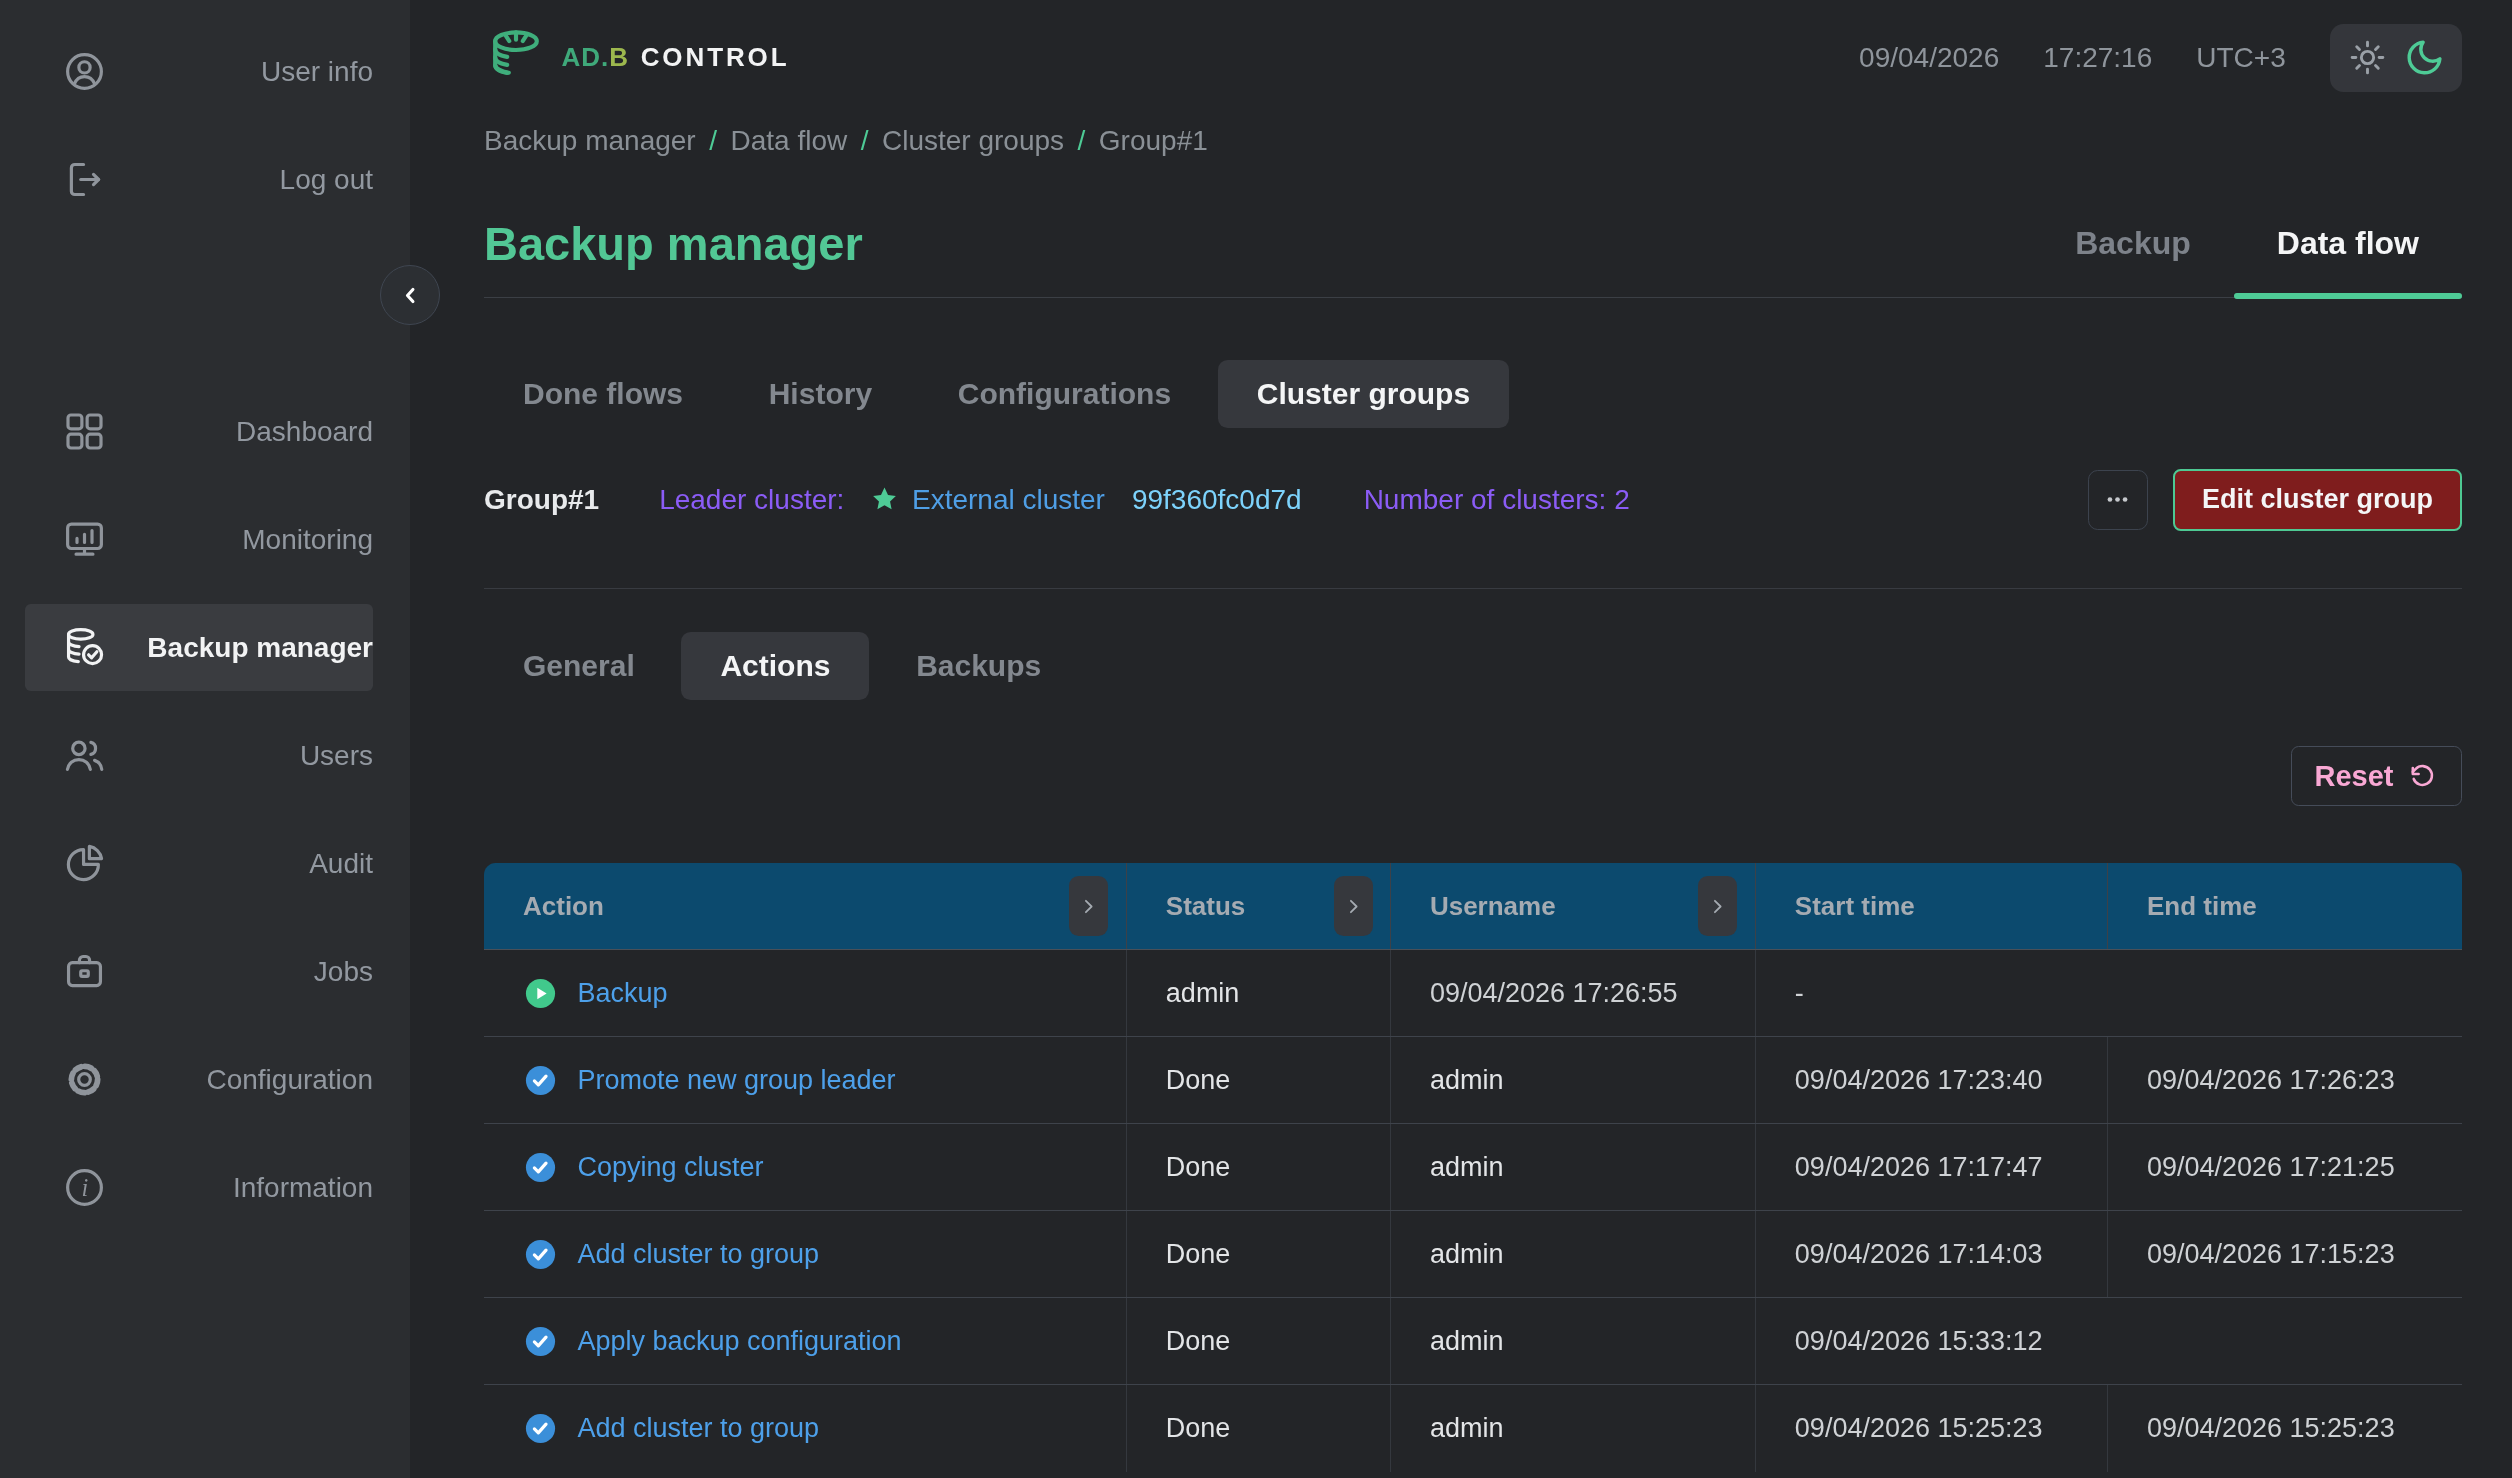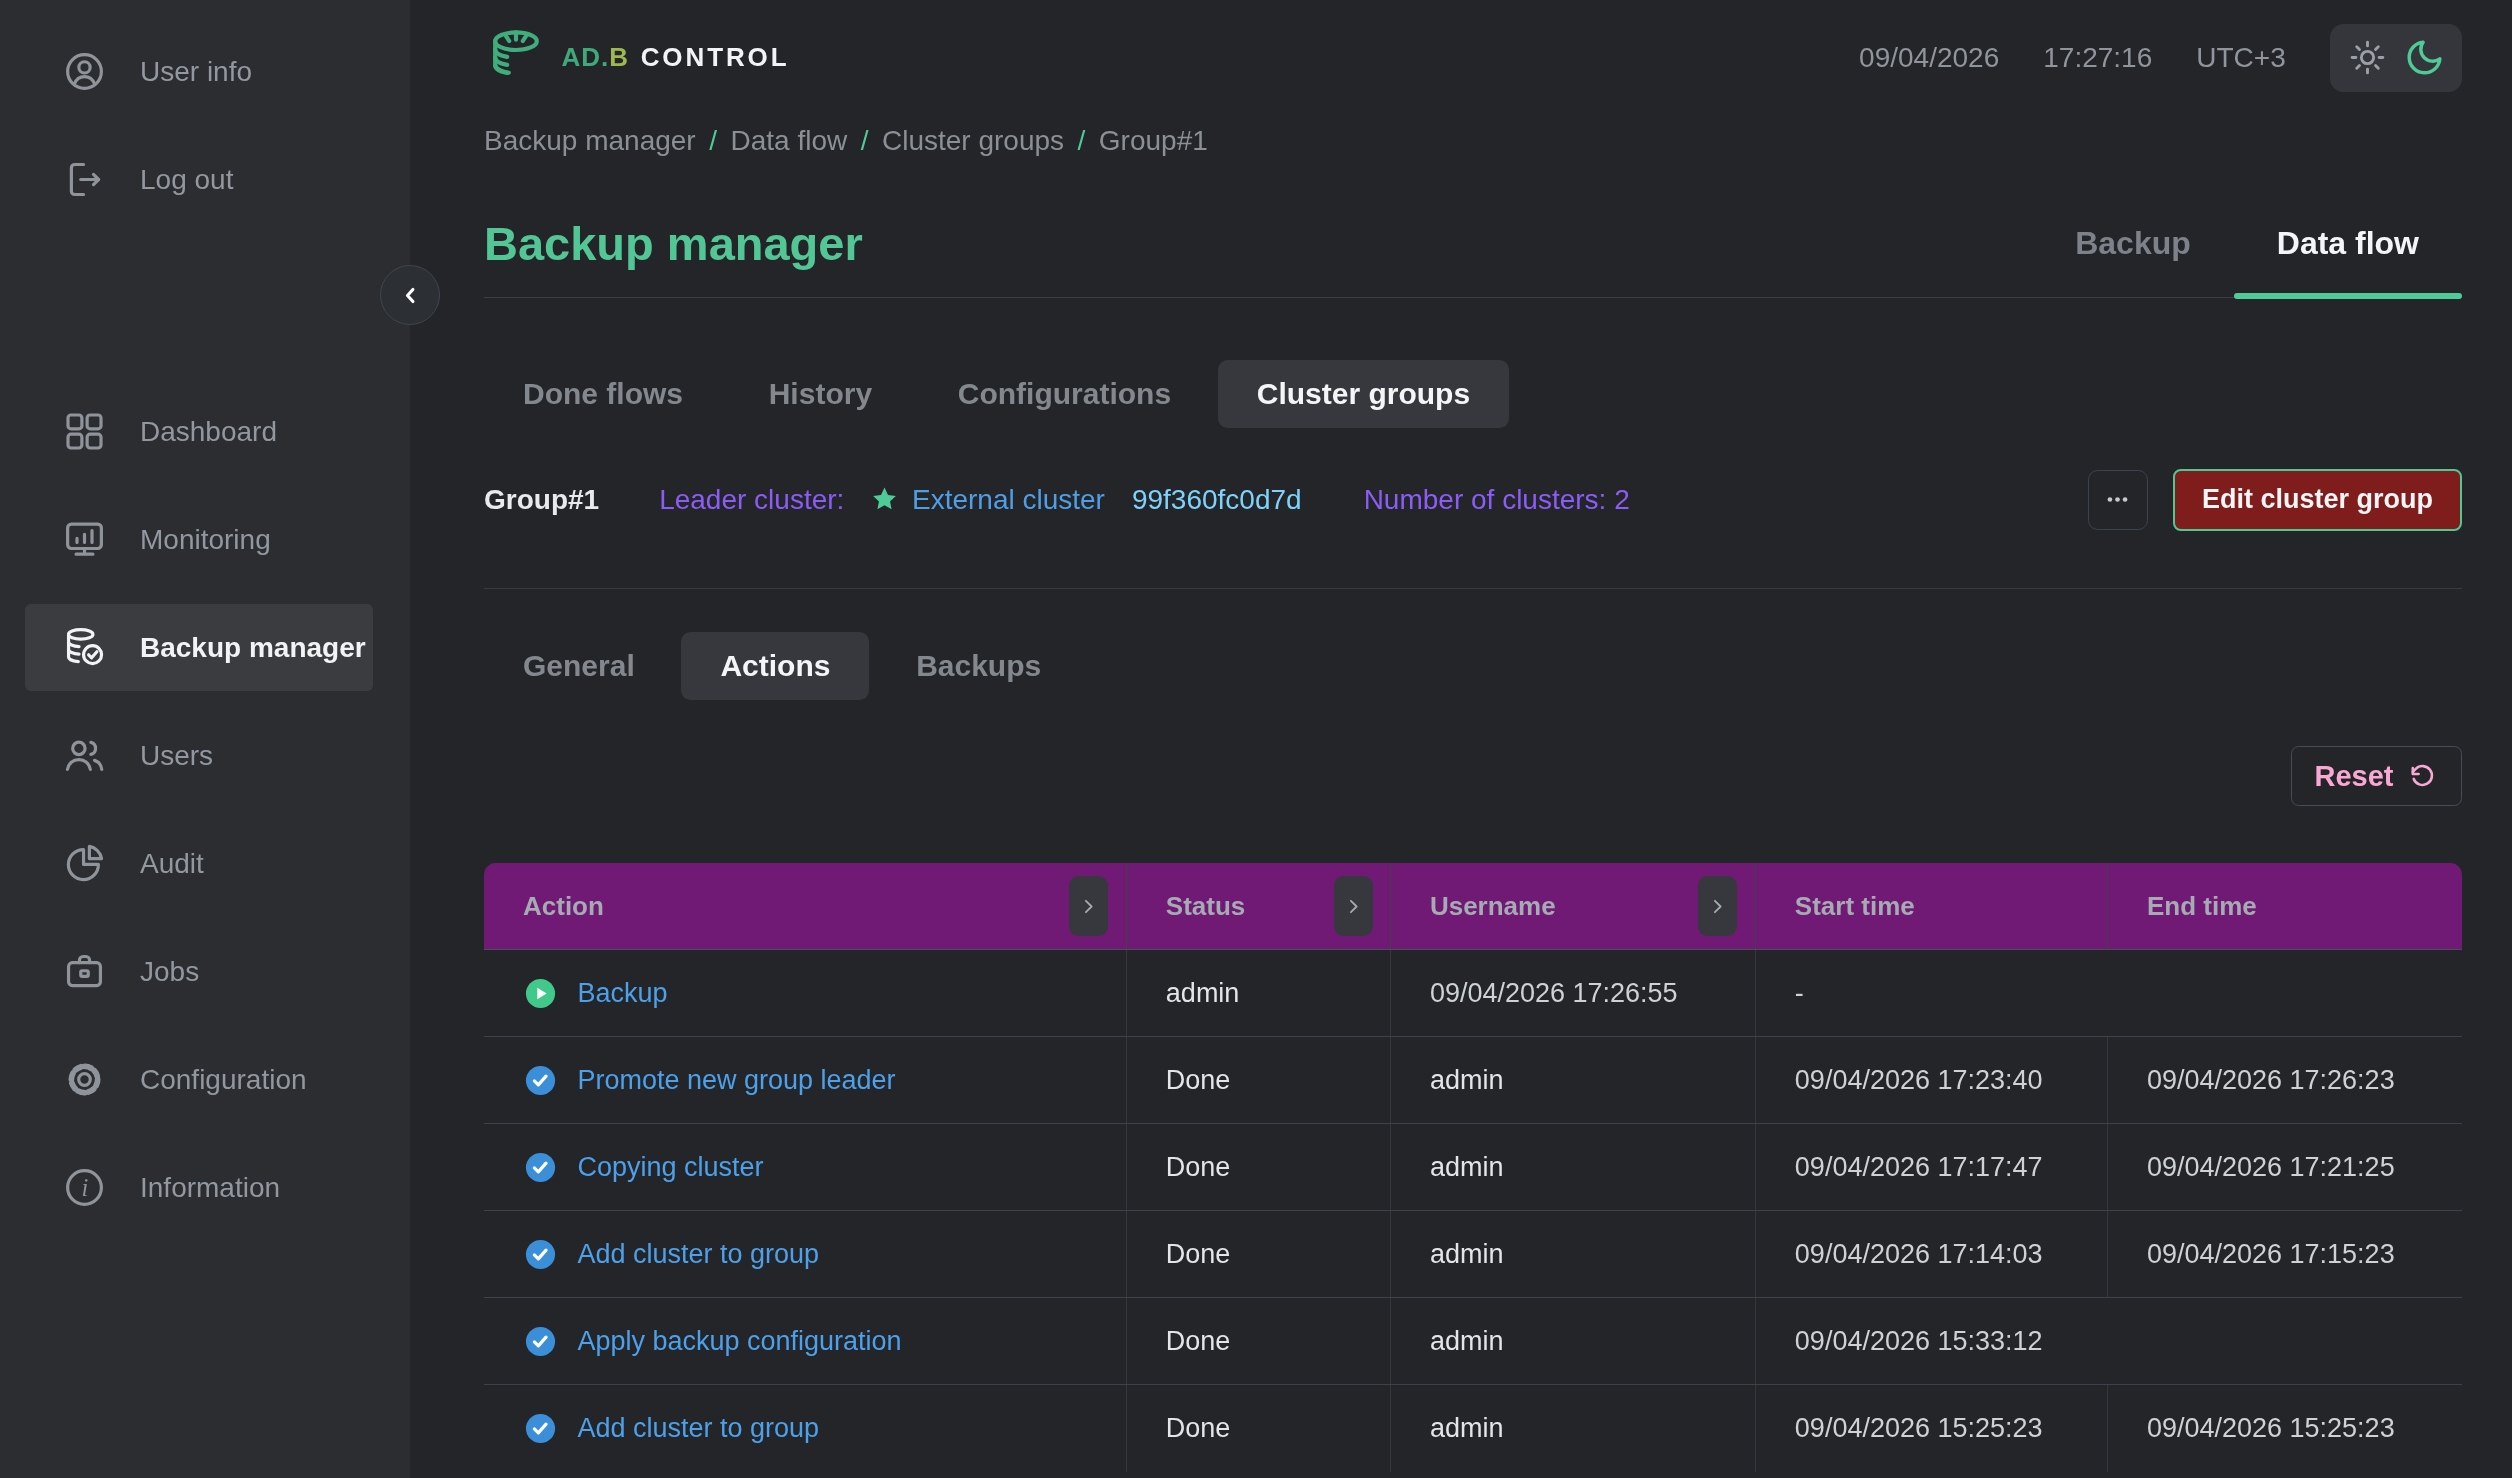--- a/index.html
+++ b/index.html
@@ -14,21 +14,21 @@
 
   
   .sidebar{
     position:absolute;left:0;top:0;bottom:0;width:410px;
     background:#2b2d30;
   }
   .sb-account{padding-top:33px}
   .sb-item{
     height:77px;display:flex;align-items:center;gap:33px;
     padding-left:62px;margin:0 37px 0 0;
-    color:#9298a0;font-size:28px;cursor:pointer;white-space:nowrap;
+    color:#9298a0;font-size:28px;cursor:pointer;white-space:nowrap;justify-content:space-between;
   }
   .sb-account .sb-item{margin-bottom:31px}
   .sb-nav{margin-top:170px}
   .sb-nav .sb-item{
     height:87px;margin:0 37px 21px 25px;padding-left:37px;border-radius:5.8px;
   }
   .sb-item .ic{width:45px;height:45px;flex:0 0 45px;color:#8f949b}
   .sb-item.active{background:#3a3c40;color:#f2f3f4;font-weight:600}
   .sb-item.active .ic{color:#f2f3f4}
 
@@ -111,21 +111,21 @@
     height:60px;padding:0 23px;border-radius:7.7px;border:1.9px solid #454c59;background:none;
     color:#f9a8d4;font-size:29px;font-weight:700;cursor:pointer;
     display:flex;align-items:center;gap:13.5px;font-family:inherit;
   }
   .reset-btn .ic{width:31px;height:31px}
 
   
   .table{margin-top:57px;--cols:32.5% 13.35% 18.45% 17.8% 17.9%}
   .t-head{
     display:grid;grid-template-columns:var(--cols);height:87px;
-    background:#701a75;border-radius:11.6px 11.6px 0 0;border-bottom:1.9px solid #4a5058;
+    background:#0c4a6e;border-radius:11.6px 11.6px 0 0;border-bottom:1.9px solid #4a5058;
   }
   .th{
     display:flex;align-items:center;justify-content:space-between;
     padding:0 17.4px 0 39px;font-size:26px;font-weight:700;color:#a5abb2;
     border-right:1.9px solid #3d4148;white-space:nowrap;
   }
   .th:last-child{border-right:none}
   .th-expand{
     width:39px;height:60px;border-radius:9.7px;background:#36383d;border:none;cursor:pointer;
     color:#a5abb2;display:flex;align-items:center;justify-content:center;flex:0 0 39px;

